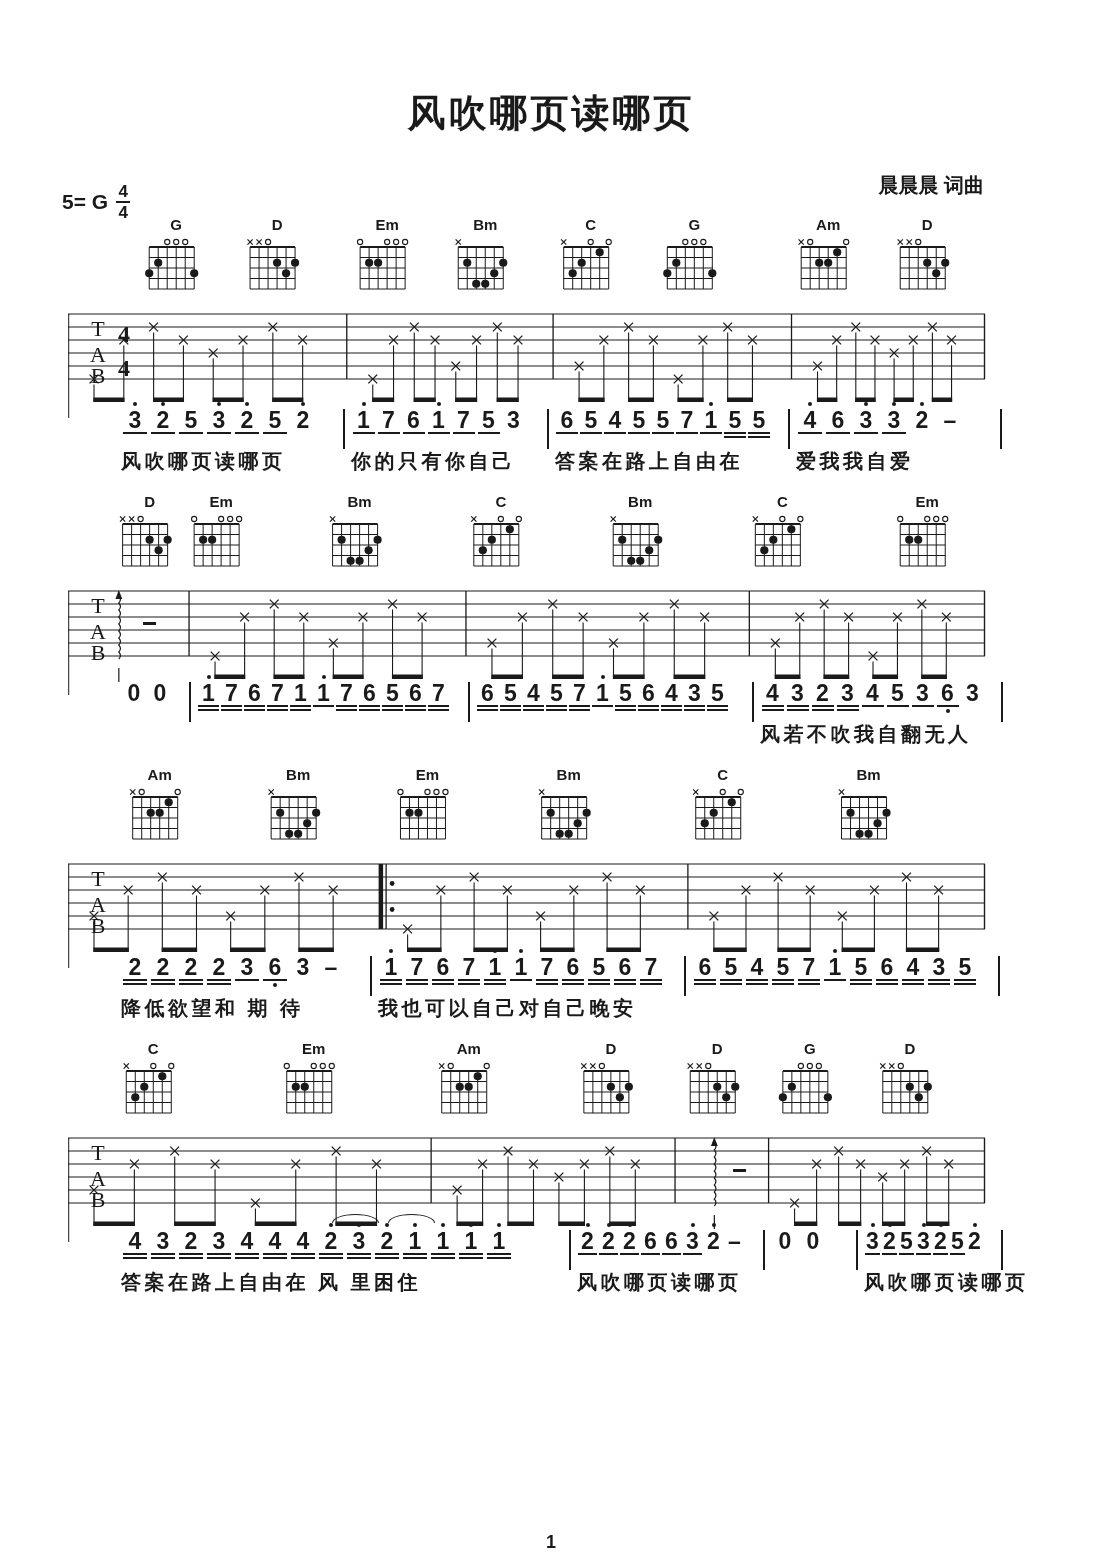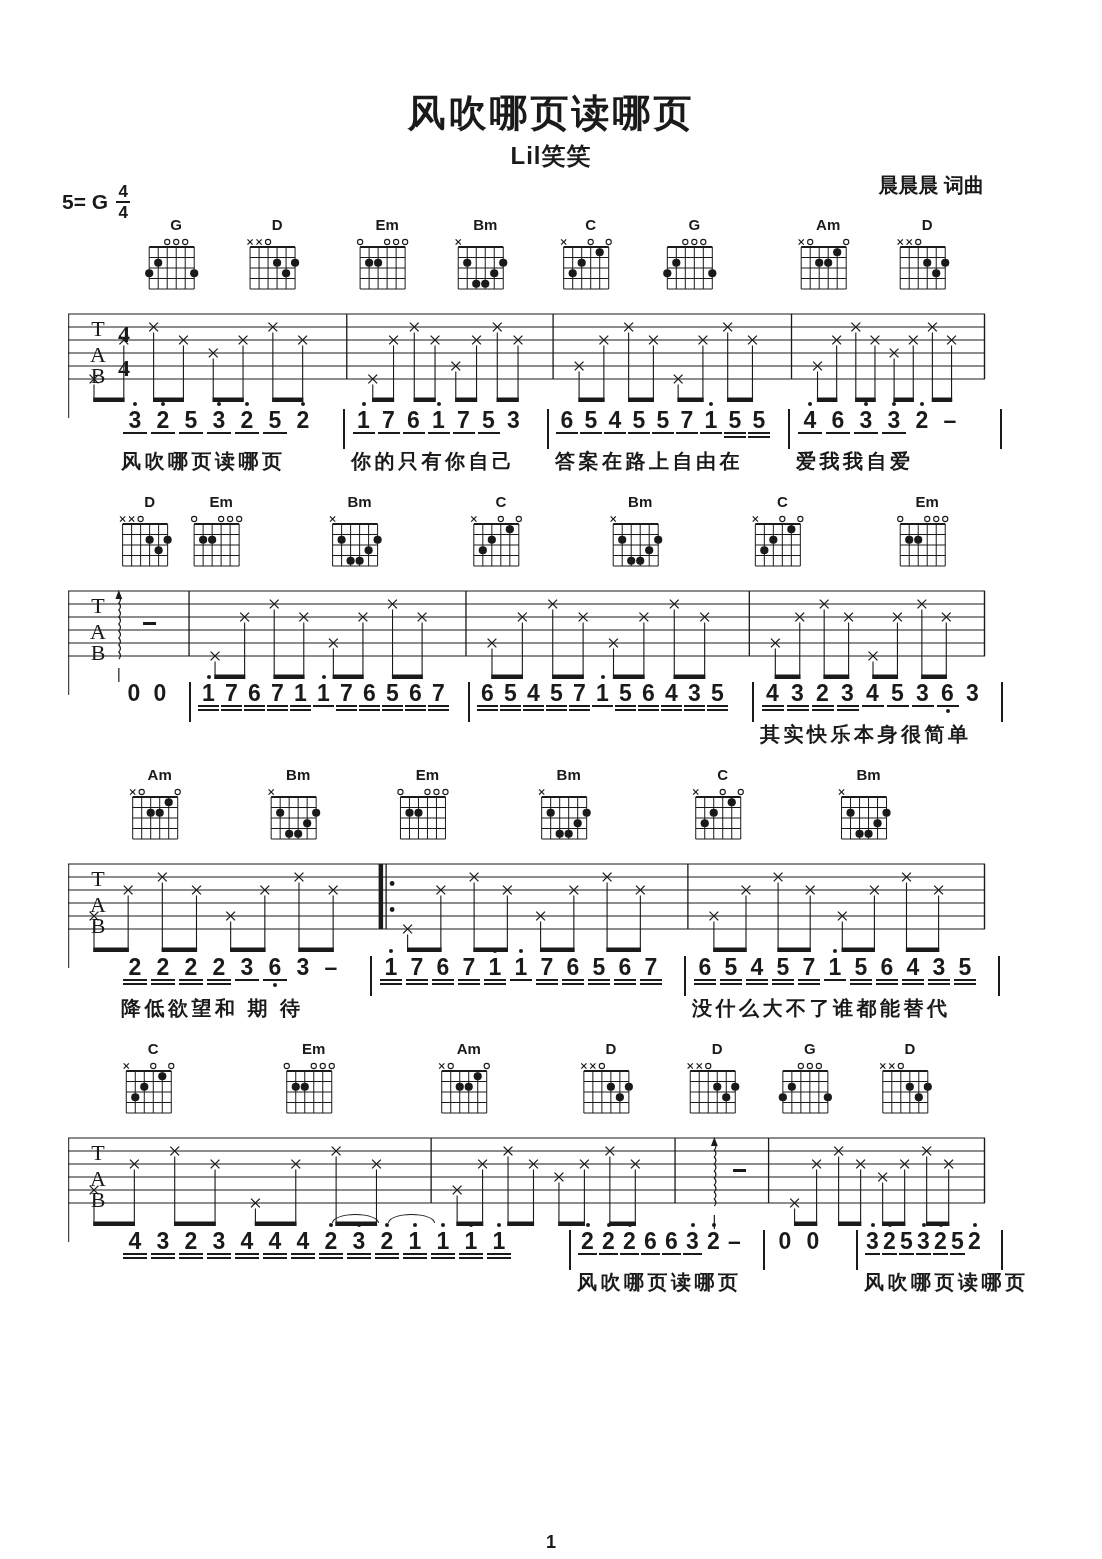--- a/index.html
+++ b/index.html
@@ -35,21 +35,20 @@
        border-bottom:none;border-radius:50% 50% 0 0 / 100% 100% 0 0;}
   .lyr{margin-top:9px;font-size:20px;font-weight:600;letter-spacing:3.5px;white-space:pre;}
   .pagenum{position:absolute;top:1532px;left:0;width:1102px;text-align:center;
            font-size:18px;font-weight:600;}
 </style>
 </head>
 <body>
 
 <div class="page">
   <div class="title">风吹哪页读哪页</div>
-  <div class="artist">Lil笑笑</div>
   <div class="credit">晨晨晨 词曲</div>
   <div class="keysig">
     <span>5= G</span>
     <span class="frac">
       <span>4</span>
       <span class="fbar"></span>
       <span>4</span>
     </span>
   </div>
   <div id="systems">
@@ -1186,21 +1185,21 @@
             <span class="note" style="width: 25px;">4<i class="u1"></i><i class="u2"></i></span>
             <span class="note" style="width: 25px;">3<i class="u1"></i><i class="u2"></i></span>
             <span class="note" style="width: 25px;">2<i class="u1"></i><i class="u2"></i></span>
             <span class="note" style="width: 25px;">3<i class="u1"></i><i class="u2"></i></span>
             <span class="note" style="width: 25px;">4<i class="u1"></i></span>
             <span class="note" style="width: 25px;">5<i class="u1"></i></span>
             <span class="note" style="width: 25px;">3<i class="u1"></i></span>
             <span class="note" style="width: 25px;">6<i class="dotBelow"></i><i class="u1"></i></span>
             <span class="note" style="width: 25px;">3</span>
           </div>
-          <div class="lyr">其实快乐本身很简单</div>
+          <div class="lyr">风若不吹我自翻无人</div>
         </div>
         <div class="mbar"></div>
       </div>
       <div class="mel" style="top: 952px;">
         <div class="meas" style="width: 255px;">
           <div class="nrow">
             <span class="note" style="width: 28px;">2<i class="u1"></i><i class="u2"></i></span>
             <span class="note" style="width: 28px;">2<i class="u1"></i><i class="u2"></i></span>
             <span class="note" style="width: 28px;">2<i class="u1"></i><i class="u2"></i></span>
             <span class="note" style="width: 28px;">2<i class="u1"></i><i class="u2"></i></span>
@@ -1219,37 +1218,37 @@
             <span class="note" style="width: 26px;">6<i class="u1"></i><i class="u2"></i></span>
             <span class="note" style="width: 26px;">7<i class="u1"></i><i class="u2"></i></span>
             <span class="note" style="width: 26px;">1<i class="dotAbove"></i><i class="u1"></i><i class="u2"></i></span>
             <span class="note" style="width: 26px;">1<i class="dotAbove"></i><i class="u1"></i></span>
             <span class="note" style="width: 26px;">7<i class="u1"></i><i class="u2"></i></span>
             <span class="note" style="width: 26px;">6<i class="u1"></i><i class="u2"></i></span>
             <span class="note" style="width: 26px;">5<i class="u1"></i><i class="u2"></i></span>
             <span class="note" style="width: 26px;">6<i class="u1"></i><i class="u2"></i></span>
             <span class="note" style="width: 26px;">7<i class="u1"></i><i class="u2"></i></span>
           </div>
+          <div class="lyr">我也可以自己对自己晚安</div>
         </div>
         <div class="mbar"></div>
         <div class="meas" style="width: 312px;">
           <div class="nrow">
             <span class="note" style="width: 26px;">6<i class="u1"></i><i class="u2"></i></span>
             <span class="note" style="width: 26px;">5<i class="u1"></i><i class="u2"></i></span>
             <span class="note" style="width: 26px;">4<i class="u1"></i><i class="u2"></i></span>
             <span class="note" style="width: 26px;">5<i class="u1"></i><i class="u2"></i></span>
             <span class="note" style="width: 26px;">7<i class="u1"></i><i class="u2"></i></span>
             <span class="note" style="width: 26px;">1<i class="dotAbove"></i><i class="u1"></i></span>
             <span class="note" style="width: 26px;">5<i class="u1"></i><i class="u2"></i></span>
             <span class="note" style="width: 26px;">6<i class="u1"></i><i class="u2"></i></span>
             <span class="note" style="width: 26px;">4<i class="u1"></i><i class="u2"></i></span>
             <span class="note" style="width: 26px;">3<i class="u1"></i><i class="u2"></i></span>
             <span class="note" style="width: 26px;">5<i class="u1"></i><i class="u2"></i></span>
           </div>
-          <div class="lyr">没什么大不了谁都能替代</div>
         </div>
         <div class="mbar"></div>
       </div>
       <div class="mel" style="top: 1226px;">
         <div class="meas" style="width: 454px;">
           <div class="nrow">
             <span class="note" style="width: 28px;">4<i class="u1"></i><i class="u2"></i></span>
             <span class="note" style="width: 28px;">3<i class="u1"></i><i class="u2"></i></span>
             <span class="note" style="width: 28px;">2<i class="u1"></i><i class="u2"></i></span>
             <span class="note" style="width: 28px;">3<i class="u1"></i><i class="u2"></i></span>
@@ -1257,20 +1256,21 @@
             <span class="note" style="width: 28px;">4<i class="u1"></i><i class="u2"></i></span>
             <span class="note" style="width: 28px;">4<i class="u1"></i><i class="u2"></i></span>
             <span class="note" style="width: 28px;">2<i class="dotAbove"></i><i class="u1"></i><i class="u2"></i><i class="tie" style="width: 44.8px;"></i></span>
             <span class="note" style="width: 28px;">3<i class="dotAbove"></i><i class="u1"></i><i class="u2"></i></span>
             <span class="note" style="width: 28px;">2<i class="dotAbove"></i><i class="u1"></i><i class="u2"></i><i class="tie" style="width: 44.8px;"></i></span>
             <span class="note" style="width: 28px;">1<i class="dotAbove"></i><i class="u1"></i><i class="u2"></i></span>
             <span class="note" style="width: 28px;">1<i class="dotAbove"></i><i class="u1"></i><i class="u2"></i></span>
             <span class="note" style="width: 28px;">1<i class="dotAbove"></i><i class="u1"></i><i class="u2"></i></span>
             <span class="note" style="width: 28px;">1<i class="dotAbove"></i><i class="u1"></i><i class="u2"></i></span>
           </div>
+          <div class="lyr">答案在路上自由在 风 里困住</div>
         </div>
         <div class="mbar"></div>
         <div class="meas" style="width: 192px;">
           <div class="nrow">
             <span class="note" style="width: 21px;">2<i class="dotAbove"></i><i class="u1"></i></span>
             <span class="note" style="width: 21px;">2<i class="dotAbove"></i><i class="u1"></i></span>
             <span class="note" style="width: 21px;">2<i class="dotAbove"></i><i class="u1"></i></span>
             <span class="note" style="width: 21px;">6<i class="u1"></i></span>
             <span class="note" style="width: 21px;">6<i class="u1"></i></span>
             <span class="note" style="width: 21px;">3<i class="dotAbove"></i><i class="u1"></i></span>

